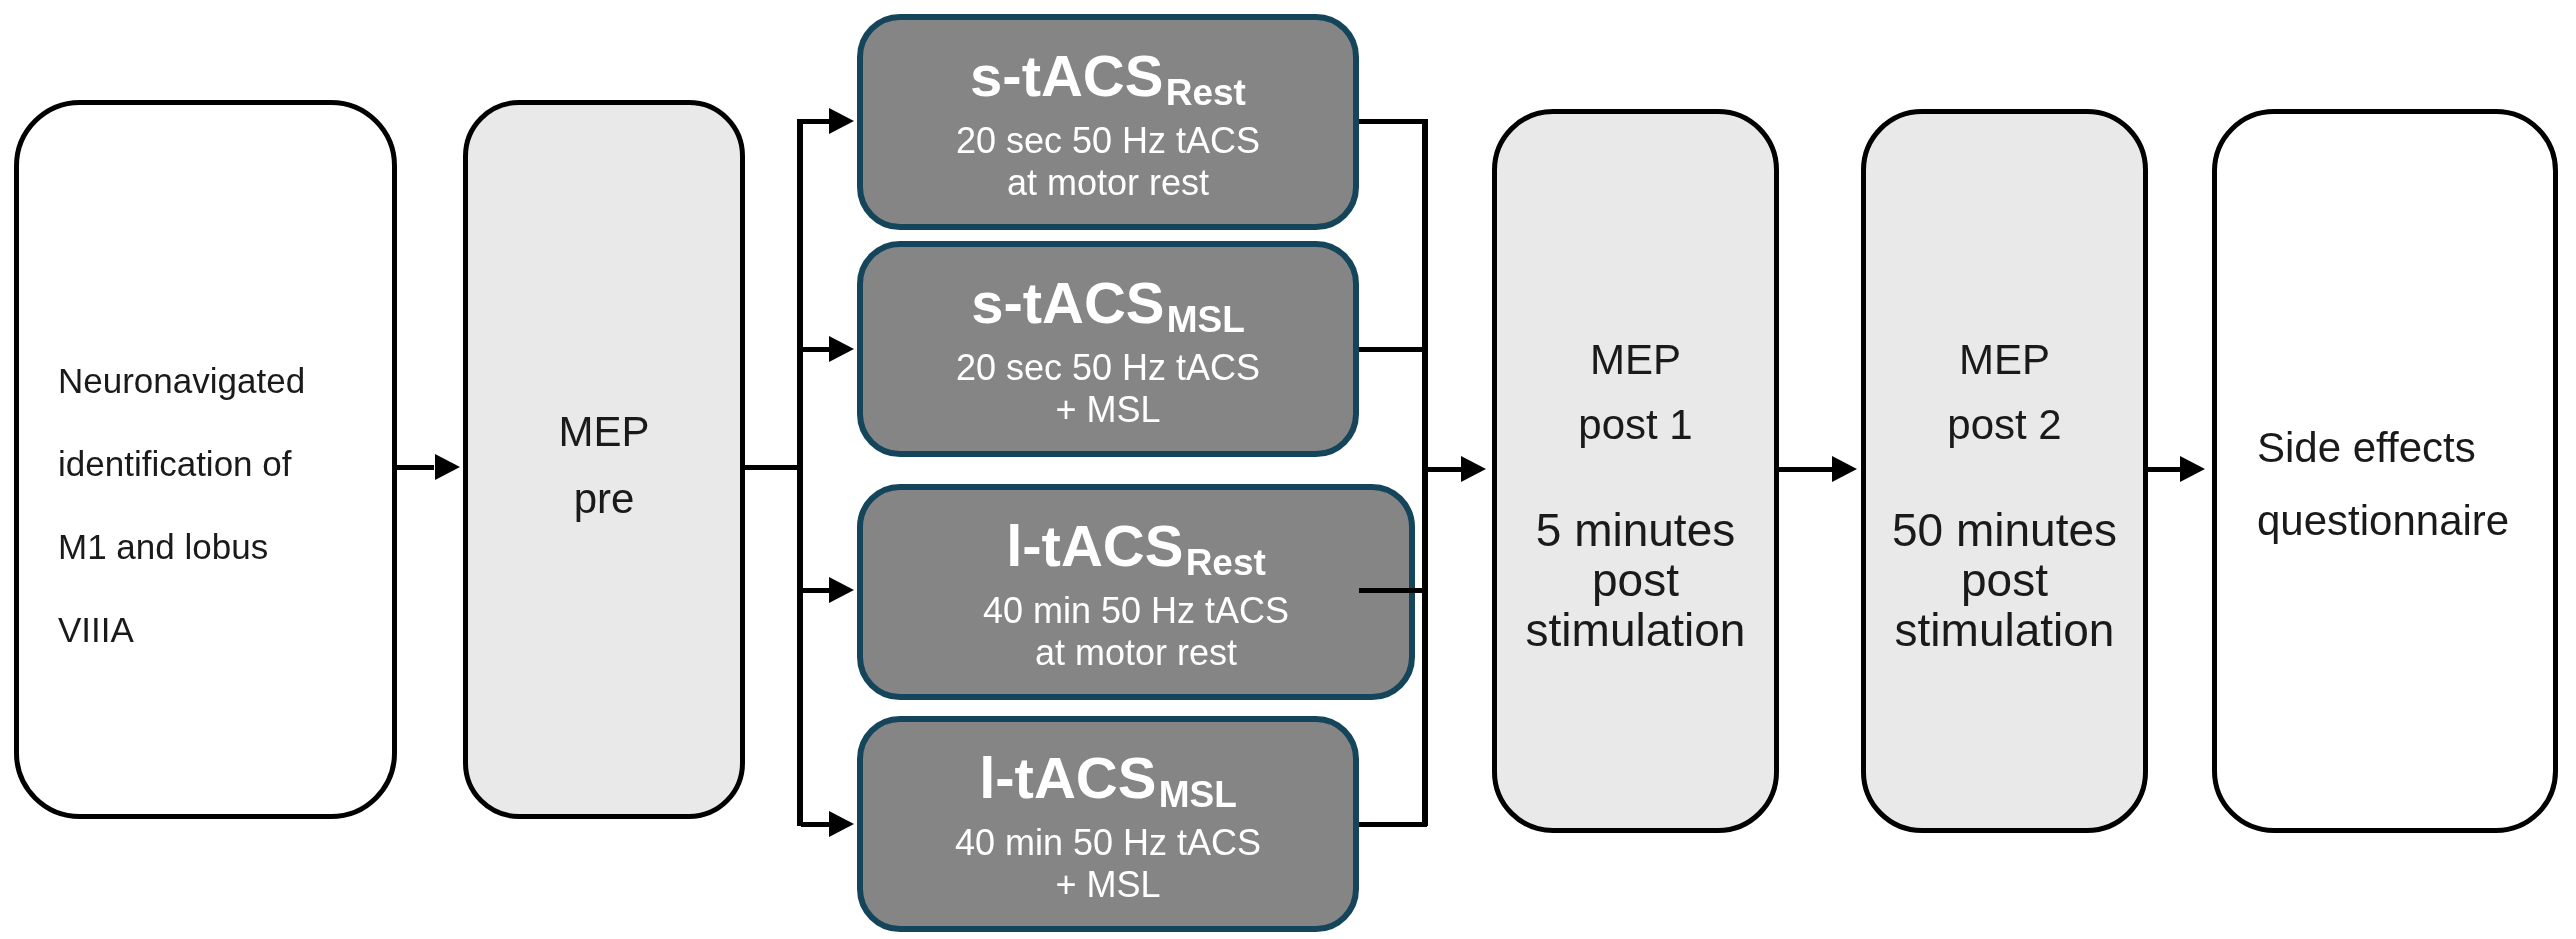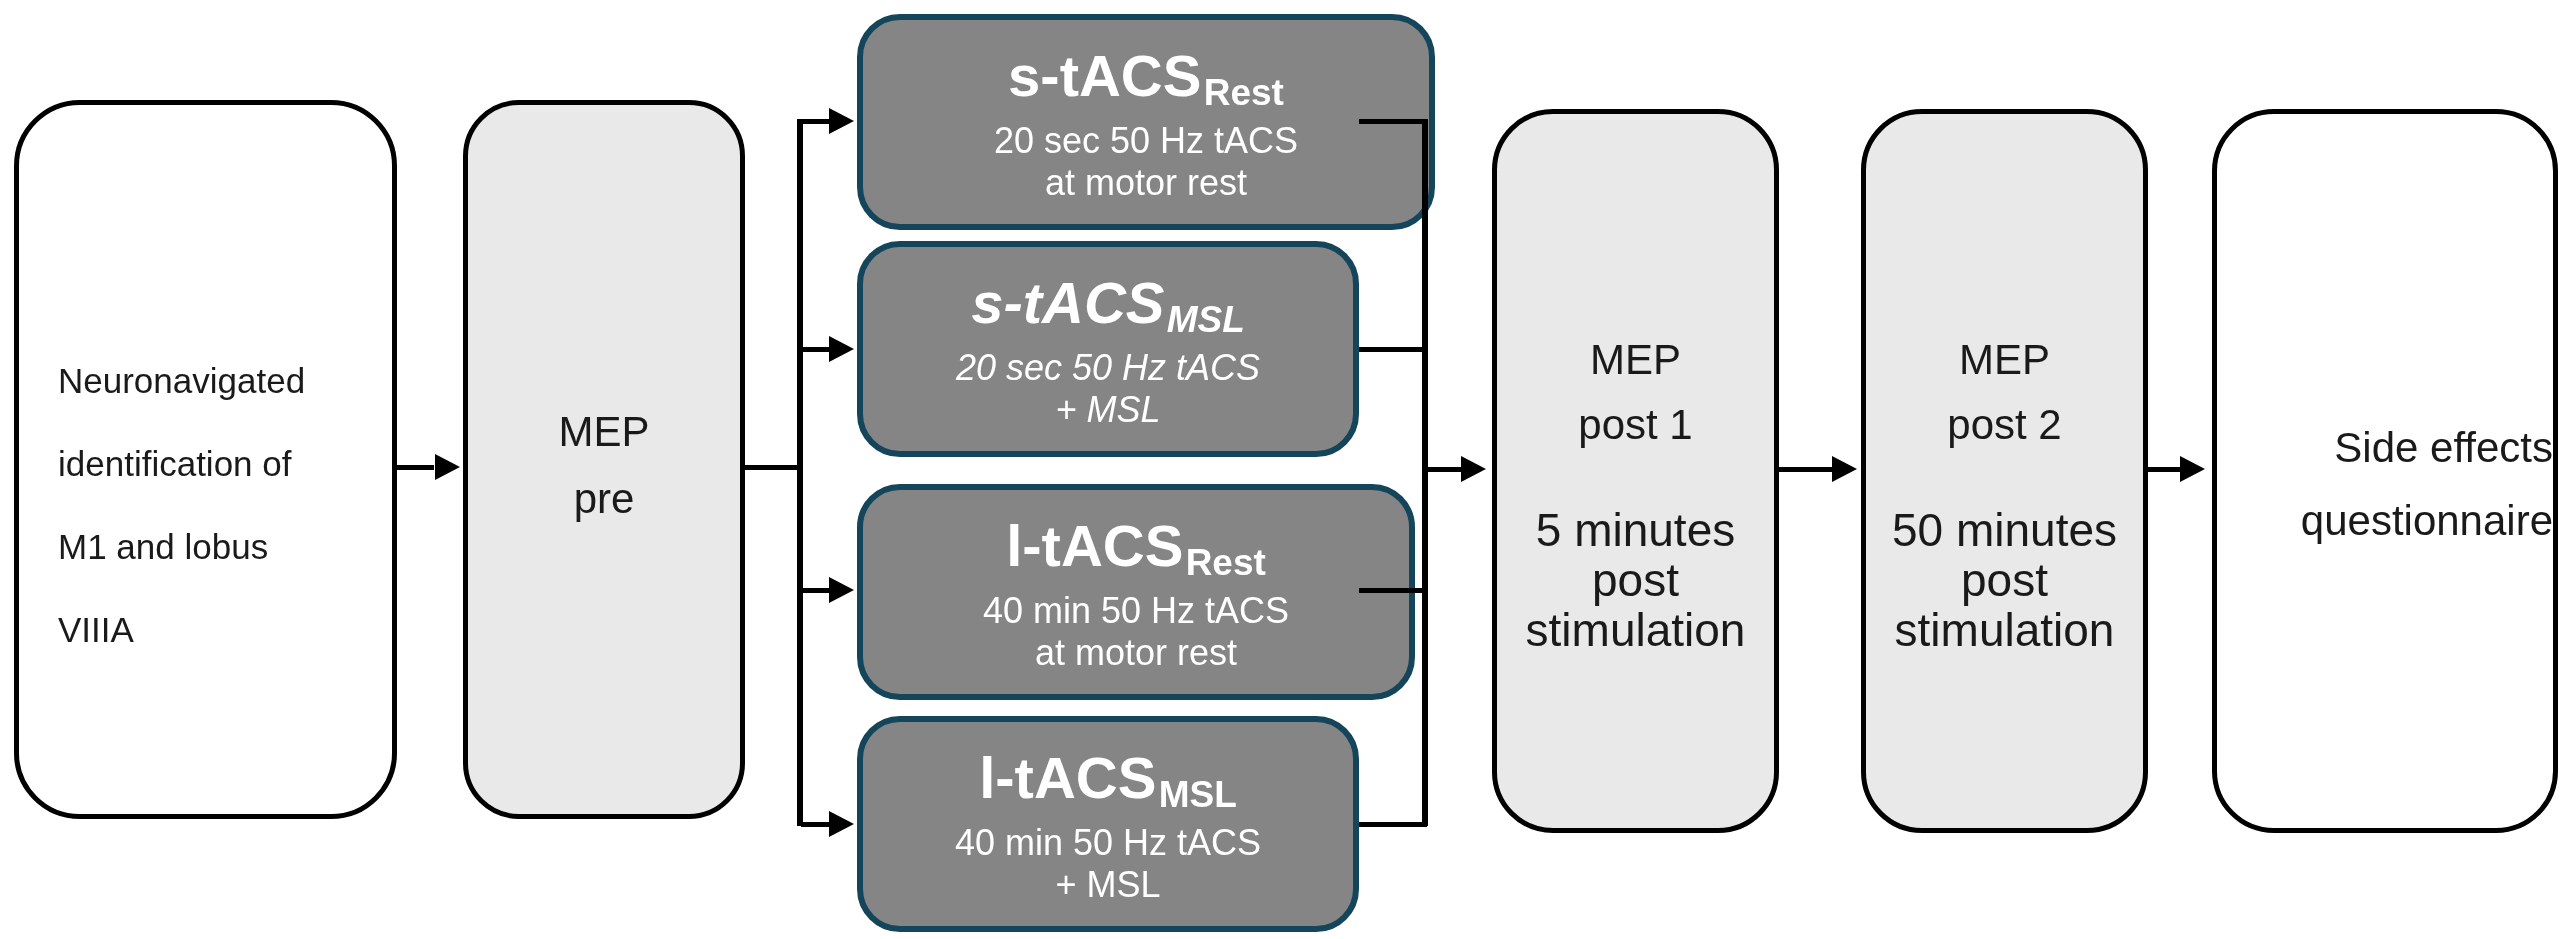--- a/index.html
+++ b/index.html
@@ -23,21 +23,21 @@
   .id-text{padding-left:39px;padding-top:37px;font-size:35px;line-height:83px;white-space:nowrap;}
   .center-text{text-align:center;}
   .mep-line{font-size:42px;line-height:67px;}
   .cond-title{font-size:58px;font-weight:bold;line-height:72px;white-space:nowrap;}
   .cond-sub{font-size:37px;font-weight:bold;position:relative;top:0.24em;margin-left:2.3px;}
   .cond-body{font-size:36px;line-height:42px;}
   .post-title{font-size:42px;line-height:65px;}
   .post-body{font-size:46px;line-height:50px;}
   .post-spacer{height:48px;}
   .post-pad{padding-top:39px;}
-  .side-text{padding-left:24px;padding-top:26.5px;font-size:42px;line-height:73px;white-space:nowrap;align-items:flex-end;}
+  .side-text{padding-left:40px;padding-top:26.5px;font-size:42px;line-height:73px;white-space:nowrap;}
 </style>
 </head>
 <body>
 
 <div class="canvas">
 
   <div class="box white-box id-text" style="left:14px;top:100px;width:383px;height:719px;border-radius:66px;justify-content:flex-start;padding-top:234px;">
     <div>Neuronavigated</div>
     <div>identification of</div>
     <div>M1 and lobus</div>
@@ -61,29 +61,29 @@
 
   <div class="hline" style="left:801px;top:347px;width:28px;"></div>
   <div class="arrowhead" style="left:829px;top:336px;"></div>
 
   <div class="hline" style="left:801px;top:588px;width:28px;"></div>
   <div class="arrowhead" style="left:829px;top:577px;"></div>
 
   <div class="hline" style="left:801px;top:822px;width:28px;"></div>
   <div class="arrowhead" style="left:829px;top:811px;"></div>
 
-  <div class="box dark-box" style="left:857px;top:14px;width:578px;height:216px;border-radius:43px;">
+  <div class="box dark-box" style="left:857px;top:14px;width:502px;height:216px;border-radius:43px;">
     <div class="cond-title">
       <span>s-tACS</span><span class="cond-sub">Rest</span>
     </div>
     <div class="cond-body">20 sec 50 Hz tACS</div>
     <div class="cond-body">at motor rest</div>
   </div>
 
-  <div class="box dark-box" style="left:857px;top:241px;width:502px;height:216px;border-radius:43px;font-style:italic;">
+  <div class="box dark-box" style="left:857px;top:241px;width:502px;height:216px;border-radius:43px;">
     <div class="cond-title">
       <span>s-tACS</span><span class="cond-sub">MSL</span>
     </div>
     <div class="cond-body">20 sec 50 Hz tACS</div>
     <div class="cond-body">+ MSL</div>
   </div>
 
   <div class="box dark-box" style="left:857px;top:484px;width:558px;height:216px;border-radius:43px;">
     <div class="cond-title">
       <span>l-tACS</span><span class="cond-sub">Rest</span>

